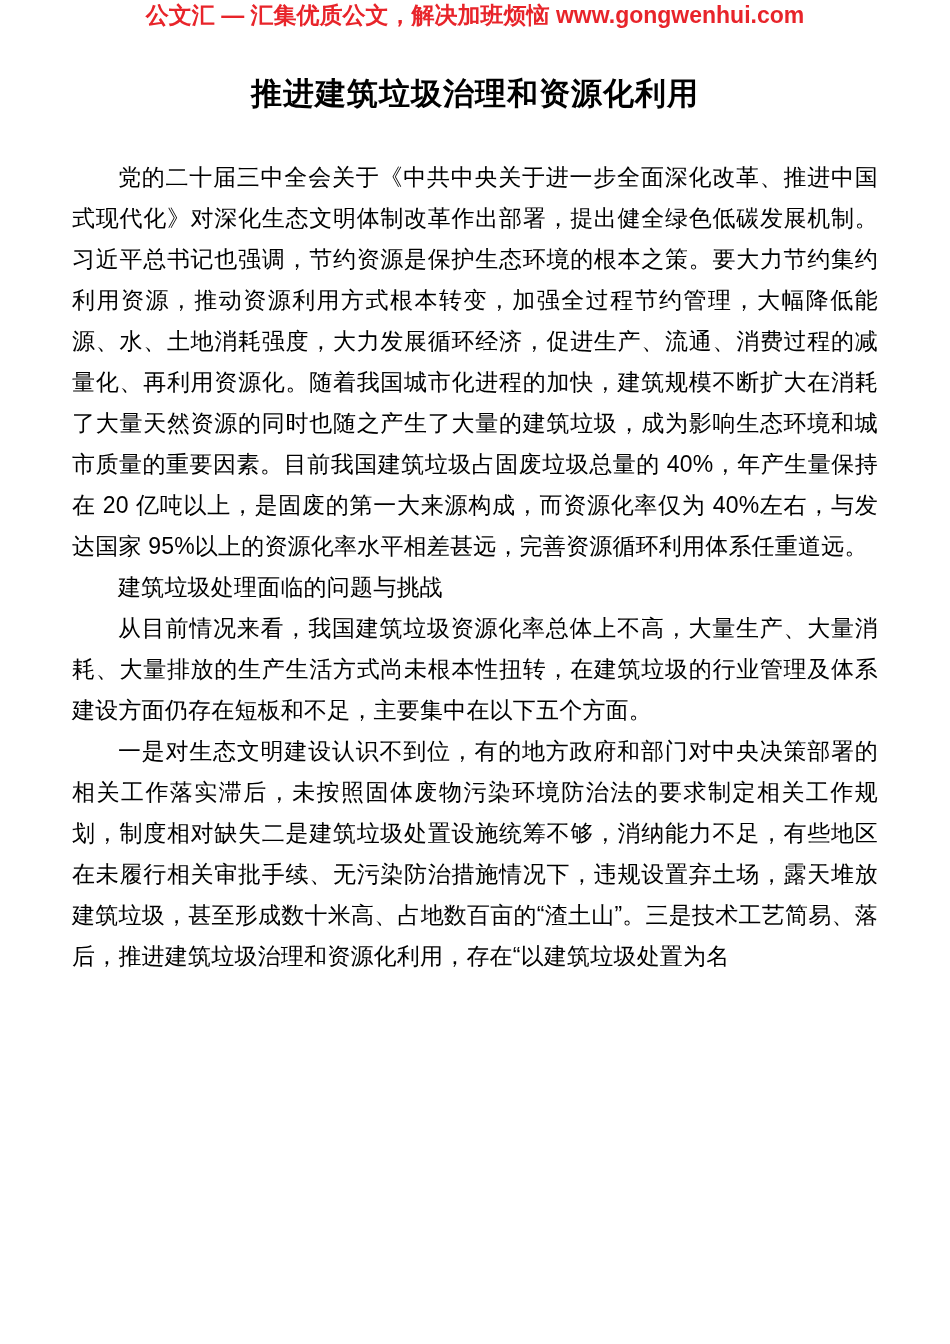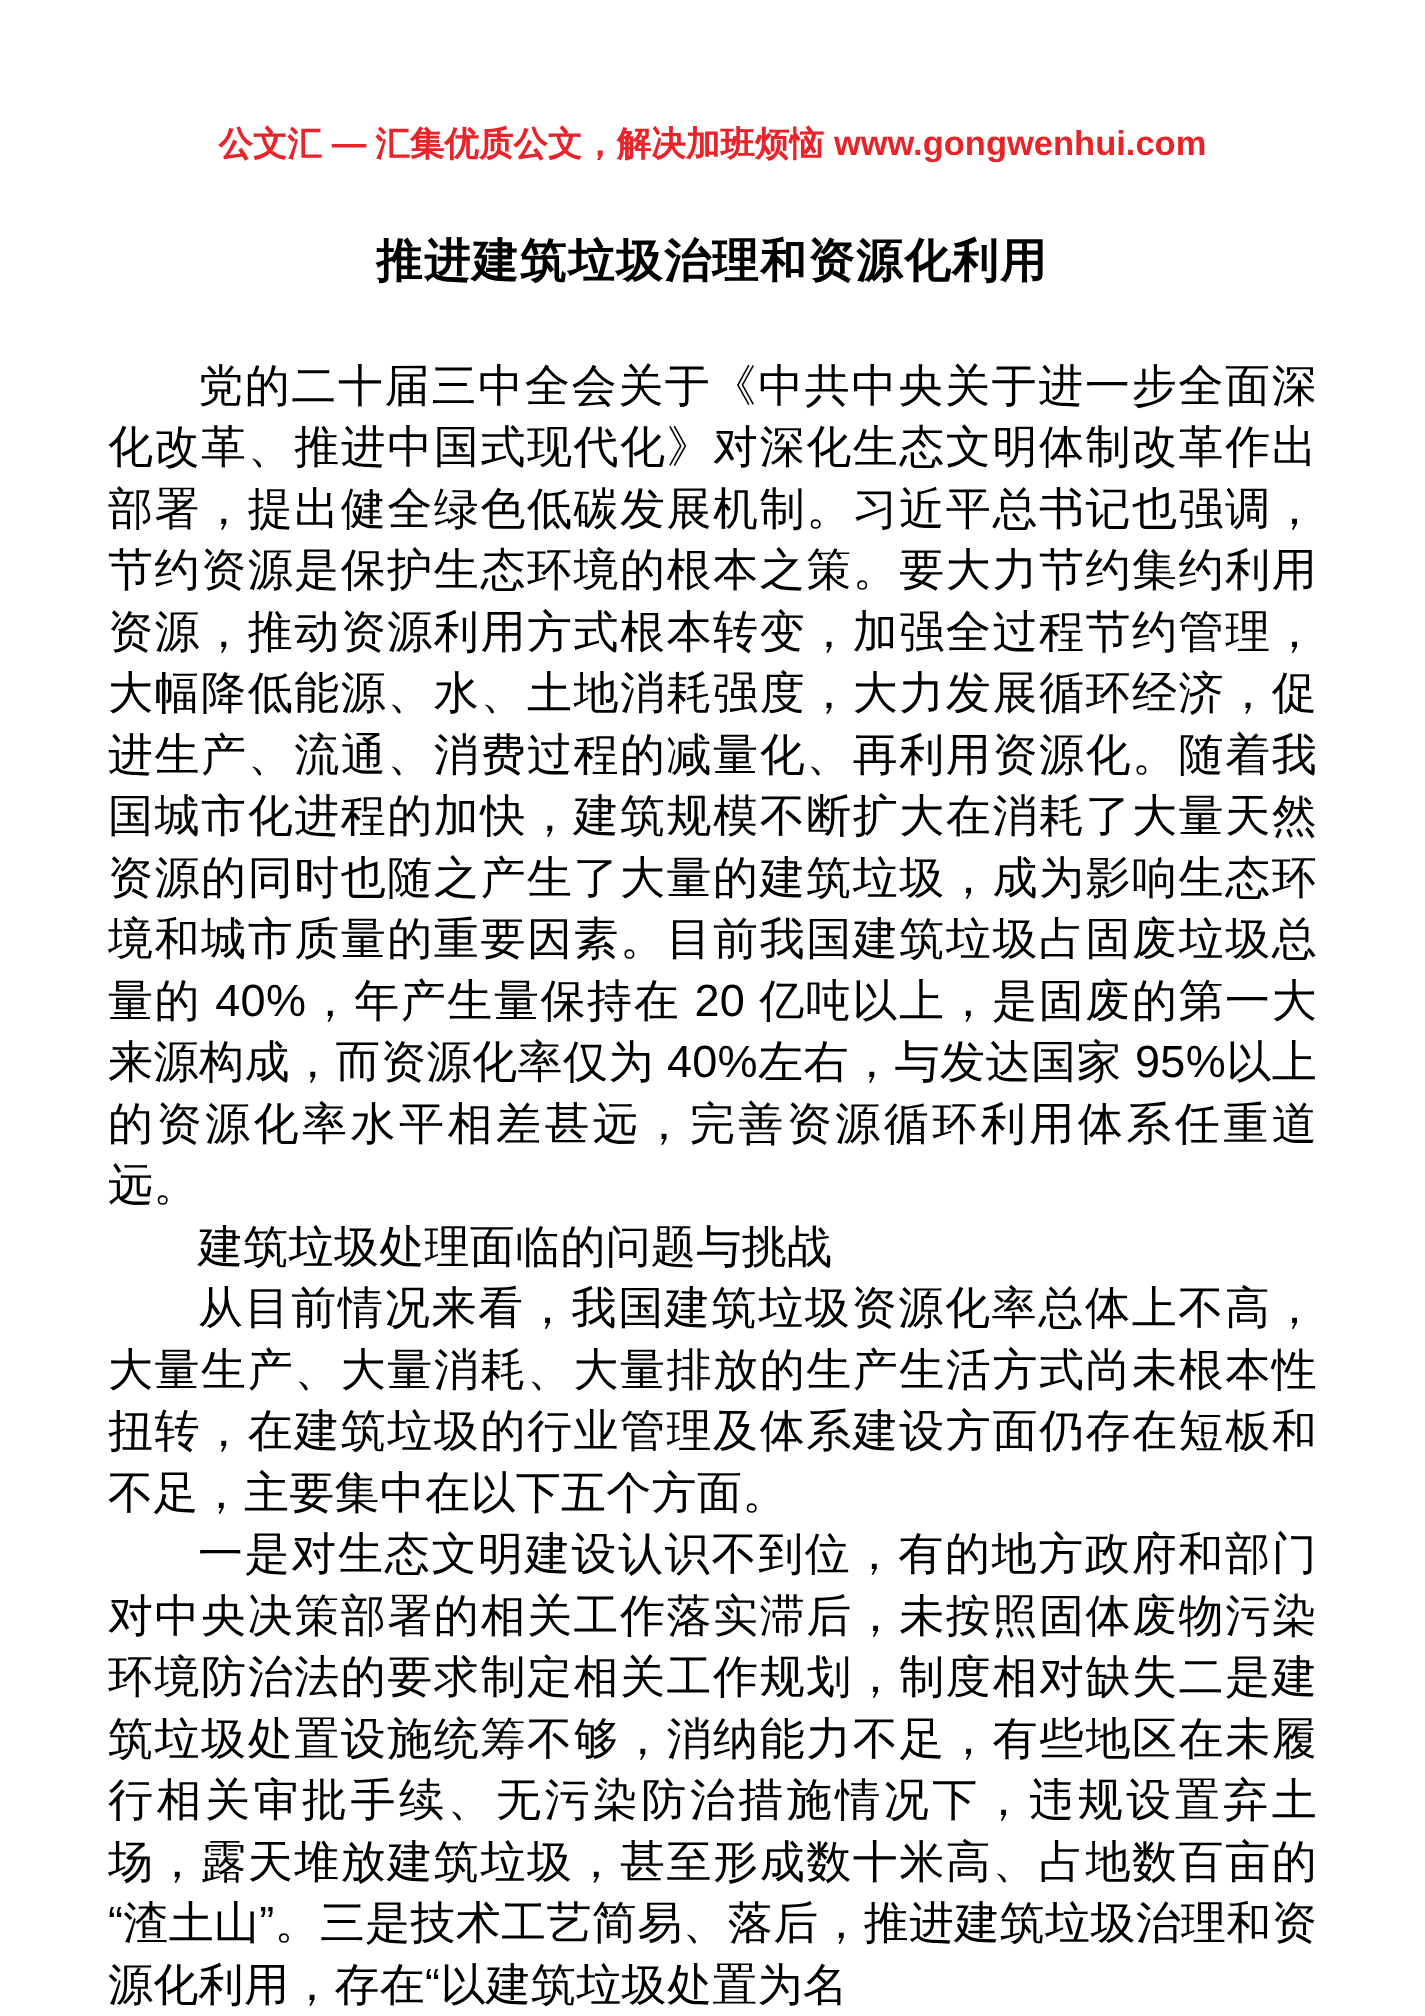--- a/index.html
+++ b/index.html
@@ -22,35 +22,34 @@
     padding: 0 72px;
     position: relative;
     background: #ffffff;
   }
   .watermark {
     text-align: center;
     color: #e8242a;
     font-size: 23px;
     font-weight: bold;
     letter-spacing: 0px;
-    padding-top: 80px;
     white-space: nowrap;
     font-family: "Liberation Sans", sans-serif;
   }
   .doc-title {
     text-align: center;
     font-size: 31px;
     font-weight: bold;
     margin-top: 42px;
     letter-spacing: 1px;
     color: #000;
   }
   .body-text {
     margin-top: 42px;
-    font-size: 30px;
+    font-size: 23px;
     line-height: 41px;
     text-align: justify;
     text-justify: inter-ideograph;
     letter-spacing: 0.2px;
     color: #000;
   }
   .para {
     margin: 0;
     text-indent: 2em;
     text-align: justify;

